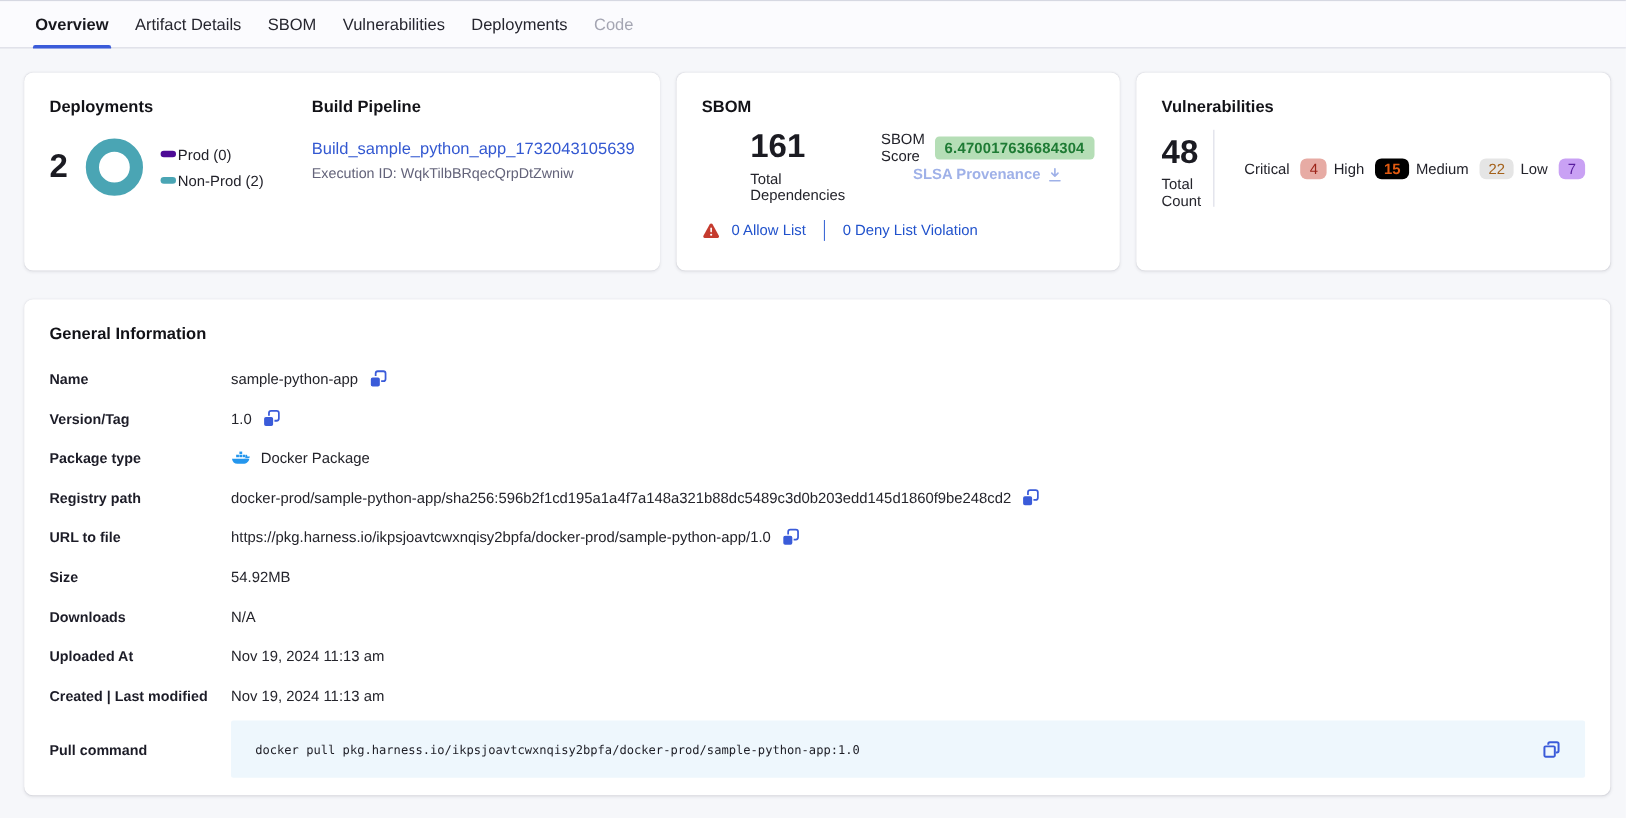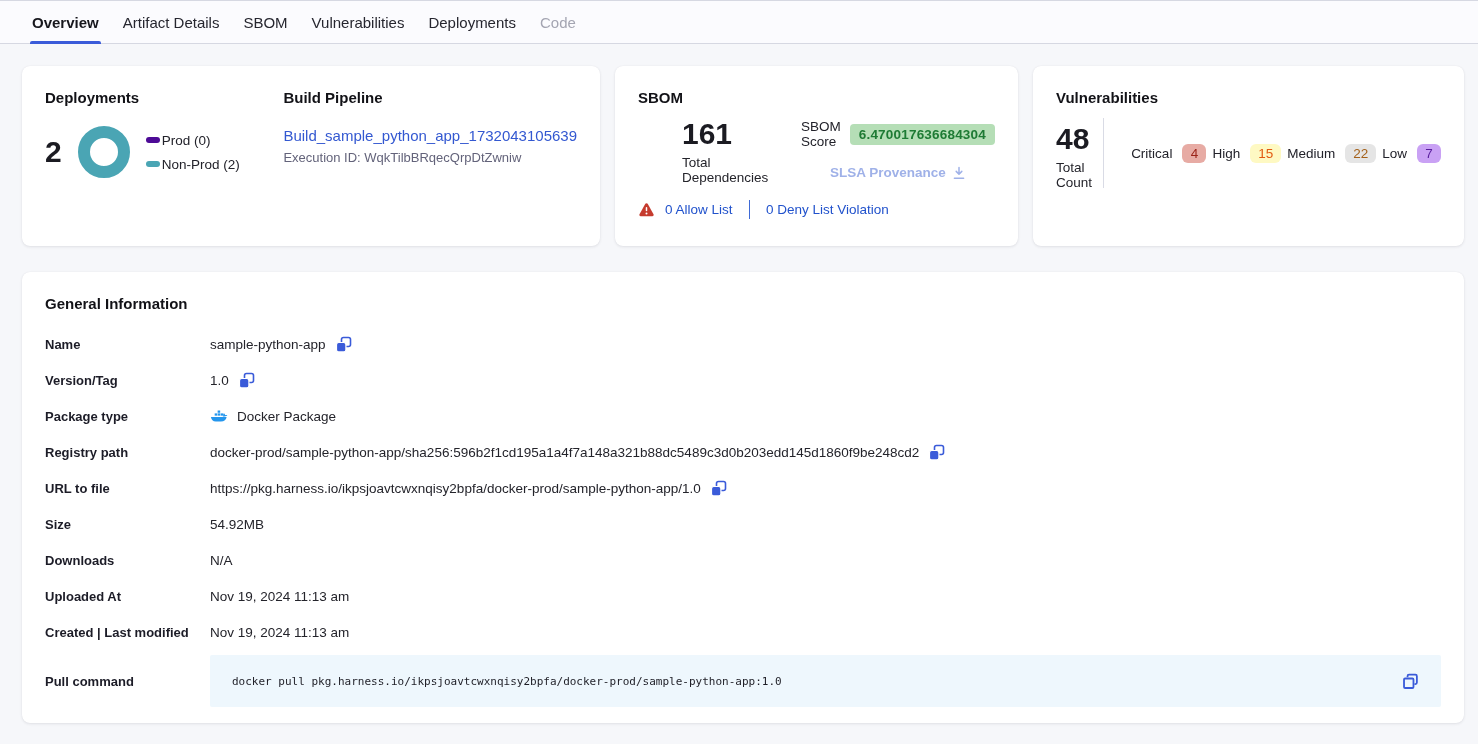--- a/index.html
+++ b/index.html
@@ -58,21 +58,21 @@
     display:inline-block; margin-top:21px; font-size:15px; color:#3358d1;
     text-decoration:none; cursor:pointer;
   }
   .exec-id { margin-top:5px; font-size:13px; color:#63637a; }
 
   #card-sbom { left:615px; top:66px; width:403px; height:180px; }
   .sbom-mid { display:flex; align-items:flex-start; margin-top:13px;margin-left:44px; }
   .sbom-total-block { width:112px; }
   .sub-label { font-size:13.5px; color:#24242b; margin-top:6px; }
   .vdiv { width:1px; background:#d9dbe5; margin:2px 14px 2px 0; }
-  .sbom-right { flex:1; display:flex; flex-direction:column; align-items:center; justify-content:center; gap:16px; }
+  .sbom-right { flex:1; display:flex; flex-direction:column; align-items:center; justify-content:center; gap:2px; }
   .score-row { display:flex; align-items:center; gap:9px; }
   .score-label { font-size:13.5px; color:#22222a; }
   .score-badge {
     background:#b5deb6; color:#1e7b34; font-size:13.5px; font-weight:bold;
     padding:3px 9px; border-radius:4px; letter-spacing:.2px;
   }
   .slsa-link {
     display:flex; align-items:center; gap:6px;
     font-size:13.5px; font-weight:bold; color:#9fb1e8; cursor:pointer;
   }
@@ -84,21 +84,21 @@
   .vuln-mid { display:flex; align-items:stretch; margin-top:10px; }
   .vuln-total-block { width:98px; padding-top:8px; }
   .sev-list { display:flex; flex-direction:row; gap:6px; padding-left:14px; }
   .sev-item { display:flex; align-items:center; gap:10px; min-height:20px; }
   .sev-label { font-size:13.5px; color:#22222a; }
   .sev-pill {
     min-width:24px; text-align:center; padding:2px 8px; border-radius:6px;
     font-size:13.5px;
   }
   .sev-critical { background:#e7aba4; color:#9c2419; }
-  .sev-high     { background:#fef9c3; color:#e25a10; }
+  .sev-high     { background:#000000; color:#e25a10;font-weight:bold; }
   .sev-medium   { background:#e5e5e5; color:#a4611a; }
   .sev-low      { background:#c9a1f4; color:#591d9e; }
 
   
   #card-info { left:22px; top:272px; width:1442px; height:451px; }
   .gi-title { font-size:15px; font-weight:bold; color:#121217; margin-bottom:14px; }
   .gi-row { display:flex; align-items:center; min-height:36px; }
   .gi-label { width:165px; flex:0 0 165px; font-size:13px; font-weight:bold; color:#1c1c27; }
   .gi-value { display:flex; align-items:center; gap:9px; font-size:13.5px; color:#24242b; }
   .copy-btn { display:inline-flex; cursor:pointer; }

